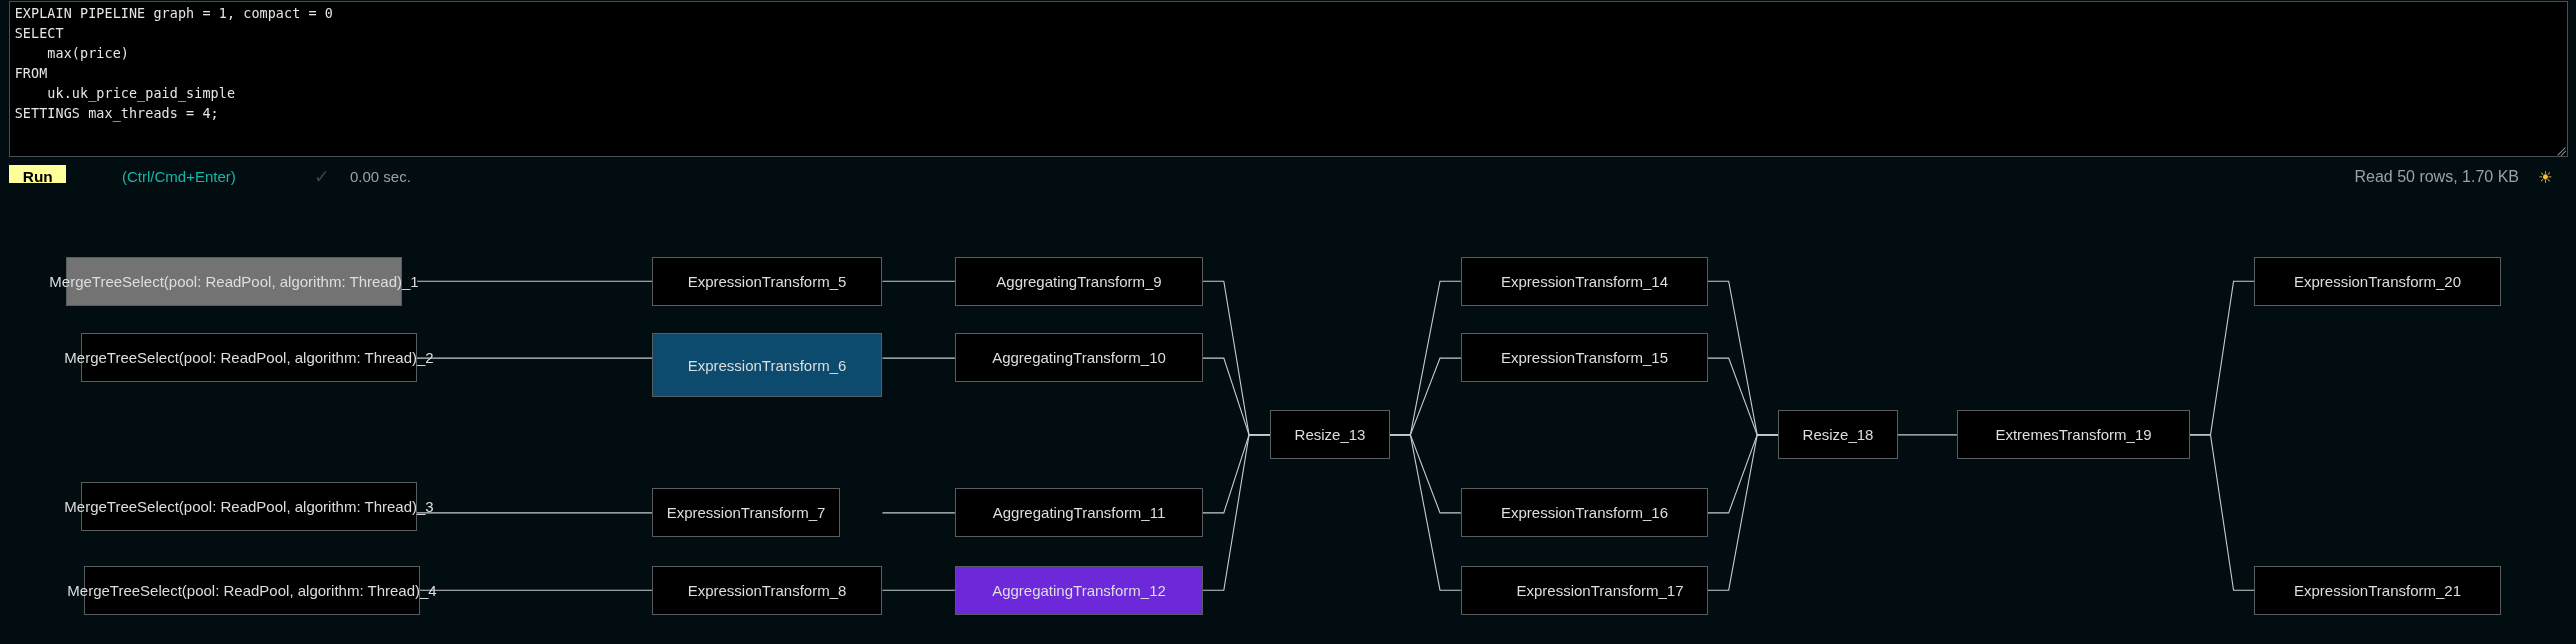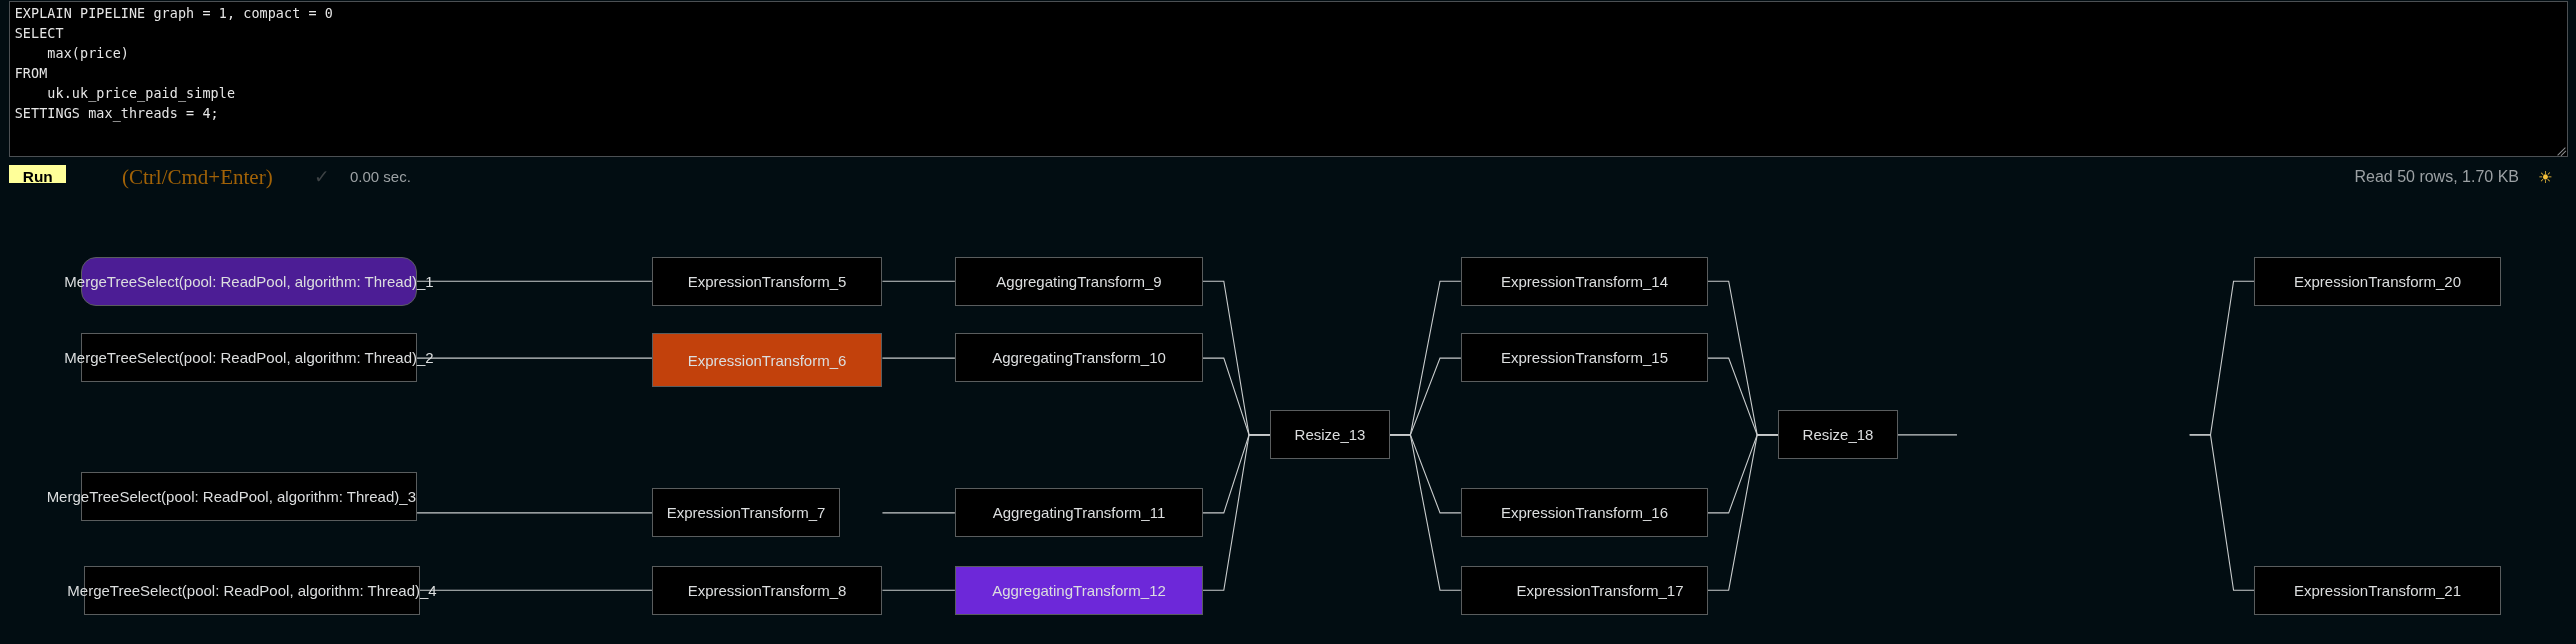--- a/index.html
+++ b/index.html
@@ -87,24 +87,23 @@
     text-align: center;
     cursor: pointer;
     padding: 0;
   }
   .hint {
     position: absolute;
     left: 122px;
     top: 3.8px;
     height: 24px;
     line-height: 24px;
-    font-size: 21px;
-    color: #a16207;
-    white-space: nowrap;
-    font-family: Liberation Serif, serif;
+    font-size: 15px;
+    color: #14b8a6;
+    white-space: nowrap;
   }
   .check-icon {
     position: absolute;
     left: 314px;
     top: 3.8px;
     height: 24px;
     line-height: 24px;
     font-size: 18.7px;
     color: #3d4245;
   }
@@ -215,36 +214,36 @@
       <path d="M 2532 408 L 2570 408 L 2624 550 L 2662 550" fill="none" stroke="#c9cccd" stroke-width="2"></path>
       <path d="M 2532 408 L 2570 408 L 2624 691 L 2662 691" fill="none" stroke="#c9cccd" stroke-width="2"></path>
       <path d="M 3112 128 L 3150 128 L 3202 408 L 3240 408" fill="none" stroke="#c9cccd" stroke-width="2"></path>
       <path d="M 3112 268 L 3150 268 L 3202 408 L 3240 408" fill="none" stroke="#c9cccd" stroke-width="2"></path>
       <path d="M 3112 550 L 3150 550 L 3202 408 L 3240 408" fill="none" stroke="#c9cccd" stroke-width="2"></path>
       <path d="M 3112 691 L 3150 691 L 3202 408 L 3240 408" fill="none" stroke="#c9cccd" stroke-width="2"></path>
       <path d="M 3458 408 L 3566 408" fill="none" stroke="#c9cccd" stroke-width="2"></path>
       <path d="M 3990 408 L 4028 408 L 4070 128 L 4108 128" fill="none" stroke="#c9cccd" stroke-width="2"></path>
       <path d="M 3990 408 L 4028 408 L 4070 691 L 4108 691" fill="none" stroke="#c9cccd" stroke-width="2"></path>
     </svg>
-<div class="node" style="left: 81px; top: 46px; width: 336px; height: 49px; background: #4c1d95; border-color: rgb(90, 93, 94); border-radius: 15px;">
+<div class="node" style="left: 66px; top: 46px; width: 336px; height: 49px; background: #737373; border-color: rgb(90, 93, 94);">
       <span>MergeTreeSelect(pool: ReadPool, algorithm: Thread)_1</span>
     </div>
     <div class="node" style="left: 81px; top: 122px; width: 336px; height: 49px; background: rgb(0, 0, 0); border-color: rgb(90, 93, 94); text-align: right;">
       <span>MergeTreeSelect(pool: ReadPool, algorithm: Thread)_2</span>
     </div>
-    <div class="node" style="left: 81px; top: 261px; width: 336px; height: 49px; background: rgb(0, 0, 0); border-color: rgb(90, 93, 94); justify-content: flex-end;">
+    <div class="node" style="left: 81px; top: 271px; width: 336px; height: 49px; background: rgb(0, 0, 0); border-color: rgb(90, 93, 94);">
       <span>MergeTreeSelect(pool: ReadPool, algorithm: Thread)_3</span>
     </div>
     <div class="node" style="left: 84px; top: 355px; width: 336px; height: 49px; background: rgb(0, 0, 0); border-color: rgb(90, 93, 94);">
       <span>MergeTreeSelect(pool: ReadPool, algorithm: Thread)_4</span>
     </div>
     <div class="node" style="left: 652px; top: 46px; width: 230px; height: 49px; background: rgb(0, 0, 0); border-color: rgb(90, 93, 94);">
       <span>ExpressionTransform_5</span>
     </div>
-    <div class="node" style="left: 652px; top: 122px; width: 230px; height: 54px; background: #c2410c; border-color: rgb(90, 93, 94); text-align: center;">
+    <div class="node" style="left: 652px; top: 122px; width: 230px; height: 64px; background: #0c4a6e; border-color: rgb(90, 93, 94); text-align: center;">
       <span>ExpressionTransform_6</span>
     </div>
     <div class="node" style="left: 652px; top: 277px; width: 188px; height: 49px; background: rgb(0, 0, 0); border-color: rgb(90, 93, 94);">
       <span>ExpressionTransform_7</span>
     </div>
     <div class="node" style="left: 652px; top: 355px; width: 230px; height: 49px; background: rgb(0, 0, 0); border-color: rgb(90, 93, 94);">
       <span>ExpressionTransform_8</span>
     </div>
     <div class="node" style="left: 955px; top: 46px; width: 248px; height: 49px; background: rgb(0, 0, 0); border-color: rgb(90, 93, 94);">
       <span>AggregatingTransform_9</span>
@@ -269,20 +268,23 @@
     </div>
     <div class="node" style="left: 1461px; top: 277px; width: 247px; height: 49px; background: rgb(0, 0, 0); border-color: rgb(90, 93, 94);">
       <span>ExpressionTransform_16</span>
     </div>
     <div class="node" style="left: 1461px; top: 355px; width: 247px; height: 49px; background: rgb(0, 0, 0); border-color: rgb(90, 93, 94); padding-left: 31px;">
       <span>ExpressionTransform_17</span>
     </div>
     <div class="node" style="left: 1778px; top: 199px; width: 120px; height: 49px; background: rgb(0, 0, 0); border-color: rgb(90, 93, 94);">
       <span>Resize_18</span>
     </div>
+    <div class="node" style="left: 1957px; top: 199px; width: 233px; height: 49px; background: rgb(0, 0, 0); border-color: rgb(90, 93, 94);">
+      <span>ExtremesTransform_19</span>
+    </div>
     <div class="node" style="left: 2254px; top: 46px; width: 247px; height: 49px; background: rgb(0, 0, 0); border-color: rgb(90, 93, 94);">
       <span>ExpressionTransform_20</span>
     </div>
     <div class="node" style="left: 2254px; top: 355px; width: 247px; height: 49px; background: rgb(0, 0, 0); border-color: rgb(90, 93, 94);">
       <span>ExpressionTransform_21</span>
     </div>
   </div>
 
 
 </body></html>

